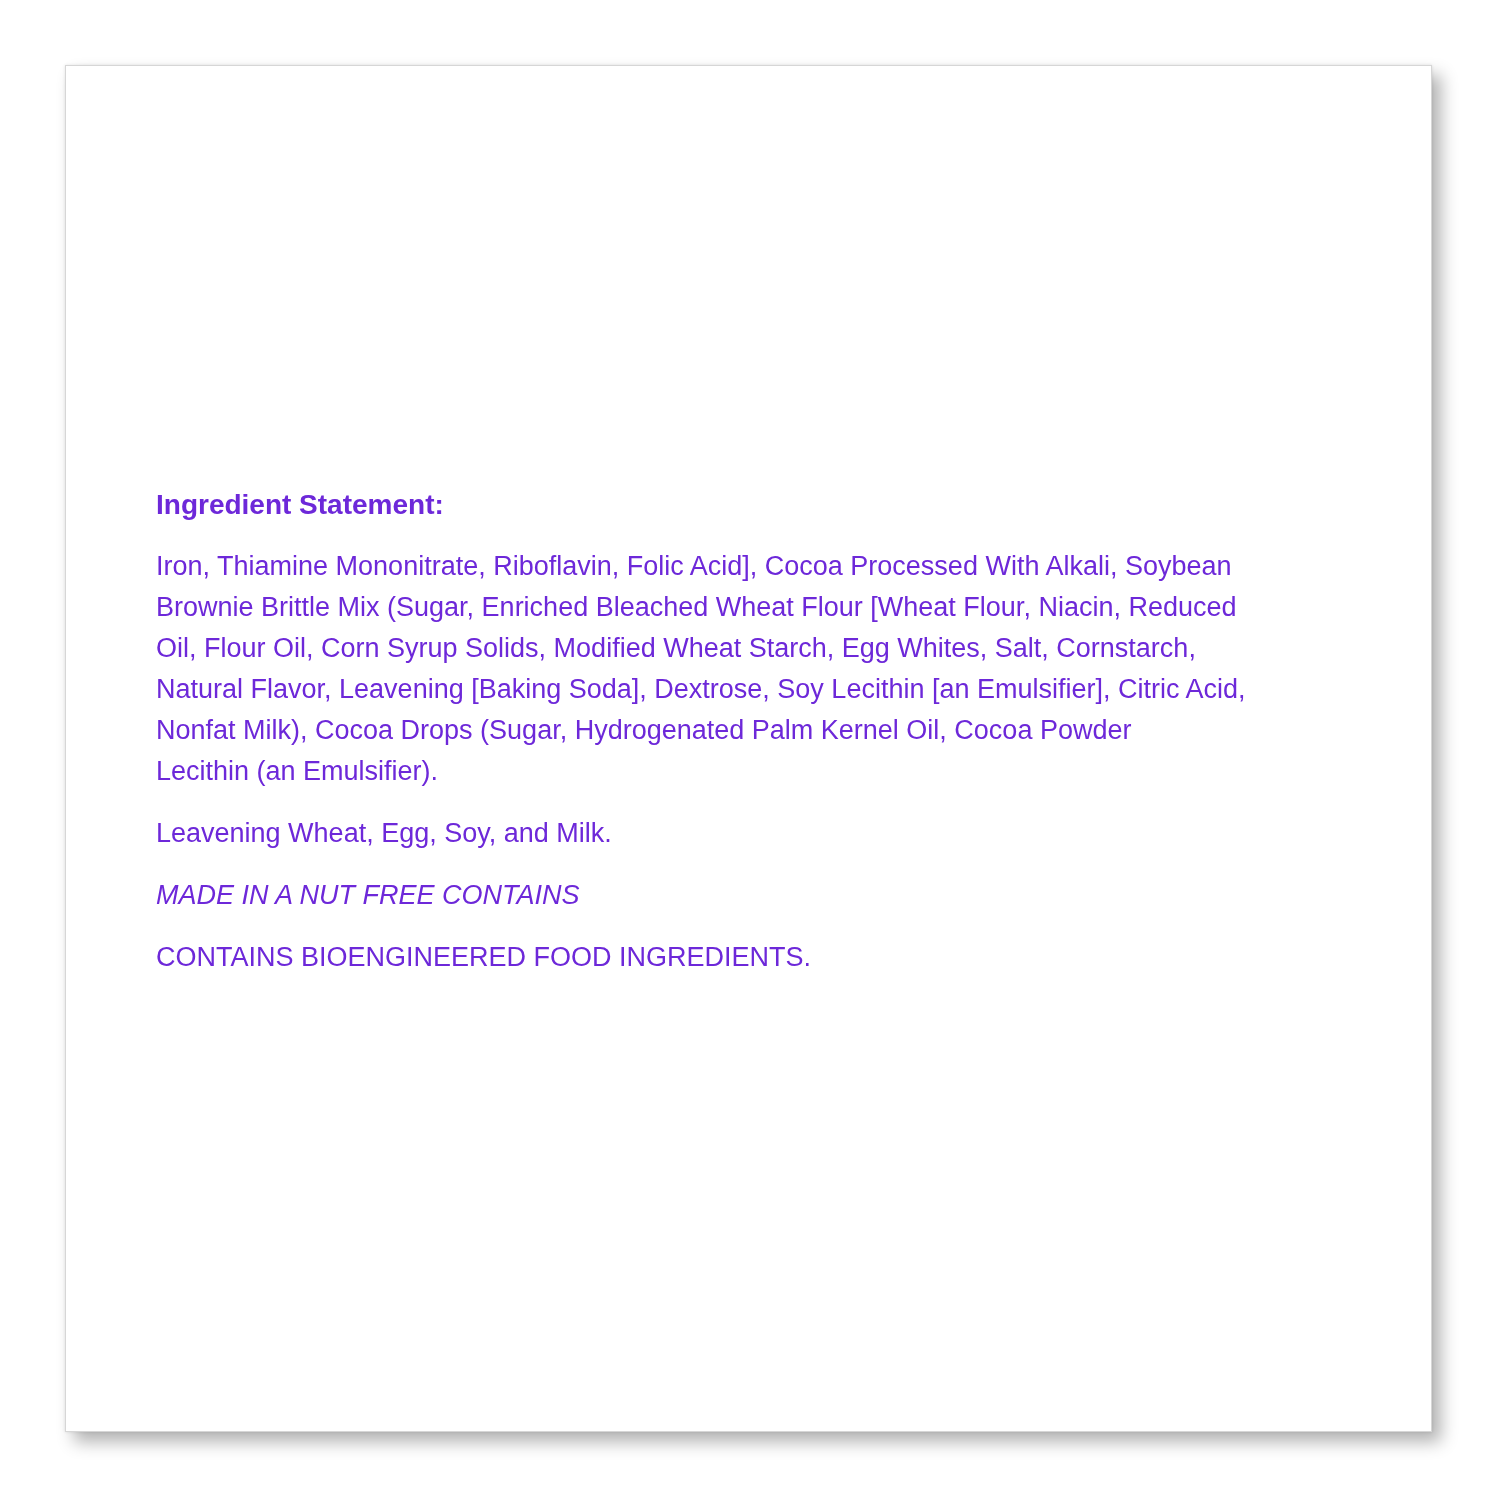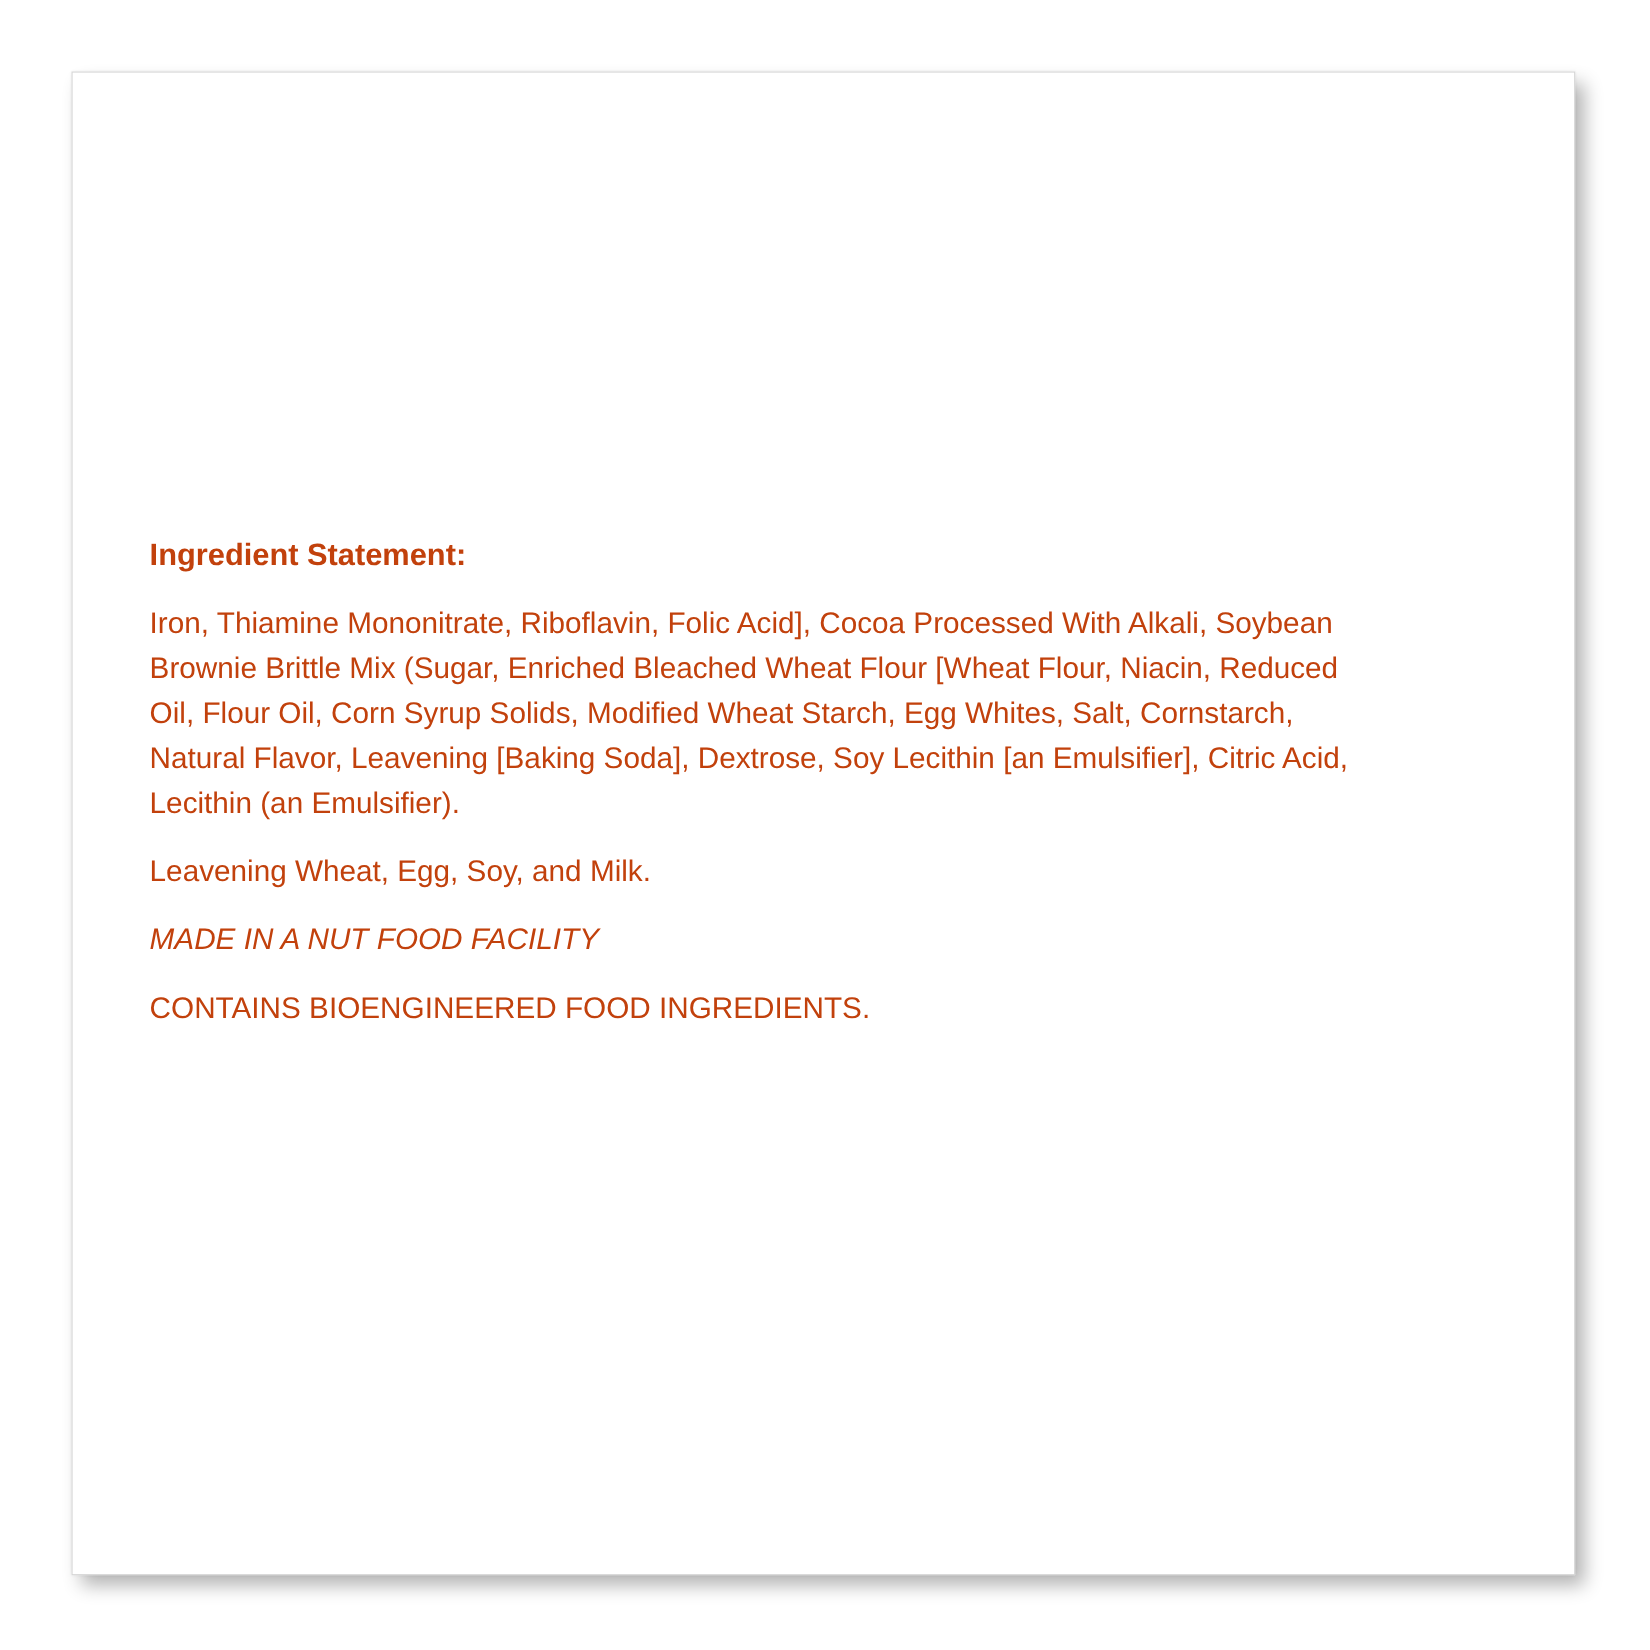--- a/index.html
+++ b/index.html
@@ -24,24 +24,24 @@
     top: 65px;
     width: 1367px;
     height: 1367px;
     background: #ffffff;
     border: 1px solid #d6d6d6;
     box-sizing: border-box;
     box-shadow: 0 0 3px rgba(0,0,0,0.10), 9px 10px 16px rgba(0,0,0,0.30);
   }
   .content {
     position: absolute;
-    left: 70px;
+    left: 90px;
     top: 418px;
     width: 1250px;
-    color: #c2410c;
+    color: #6d28d9;
   }
   .heading {
     font-size: 28px;
     font-weight: bold;
     line-height: 41px;
     margin: 0 0 21px 0;
   }
   .para {
     margin: 0 0 21px 0;
   }
@@ -61,24 +61,25 @@
   <div class="card">
     <div class="content">
 
       <h1 class="heading">Ingredient Statement:</h1>
 
       <div class="para">
         <div class="line">Iron, Thiamine Mononitrate, Riboflavin, Folic Acid], Cocoa Processed With Alkali, Soybean</div>
         <div class="line">Brownie Brittle Mix (Sugar, Enriched Bleached Wheat Flour [Wheat Flour, Niacin, Reduced</div>
         <div class="line">Oil, Flour Oil, Corn Syrup Solids, Modified Wheat Starch, Egg Whites, Salt, Cornstarch,</div>
         <div class="line">Natural Flavor, Leavening [Baking Soda], Dextrose, Soy Lecithin [an Emulsifier], Citric Acid,</div>
+        <div class="line">Nonfat Milk), Cocoa Drops (Sugar, Hydrogenated Palm Kernel Oil, Cocoa Powder</div>
         <div class="line">Lecithin (an Emulsifier).</div>
       </div>
 
       <p class="para line">Leavening Wheat, Egg, Soy, and Milk.</p>
 
-      <p class="para line italic">MADE IN A NUT FOOD FACILITY</p>
+      <p class="para line italic">MADE IN A NUT FREE CONTAINS</p>
 
       <p class="para line">CONTAINS BIOENGINEERED FOOD INGREDIENTS.</p>
 
     </div>
   </div>
 </div>
 
 </body></html>

